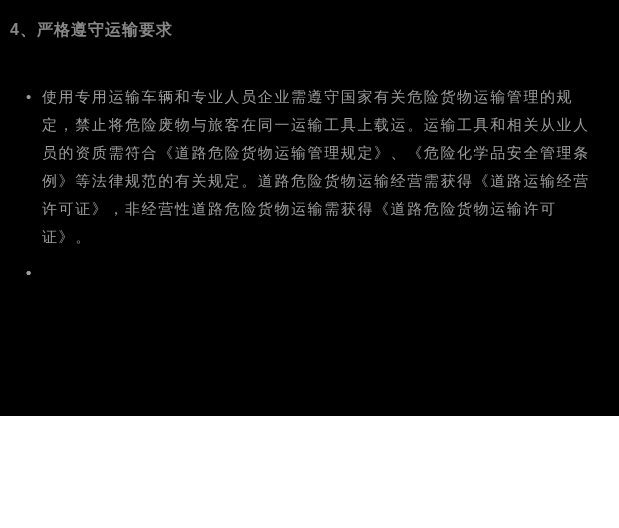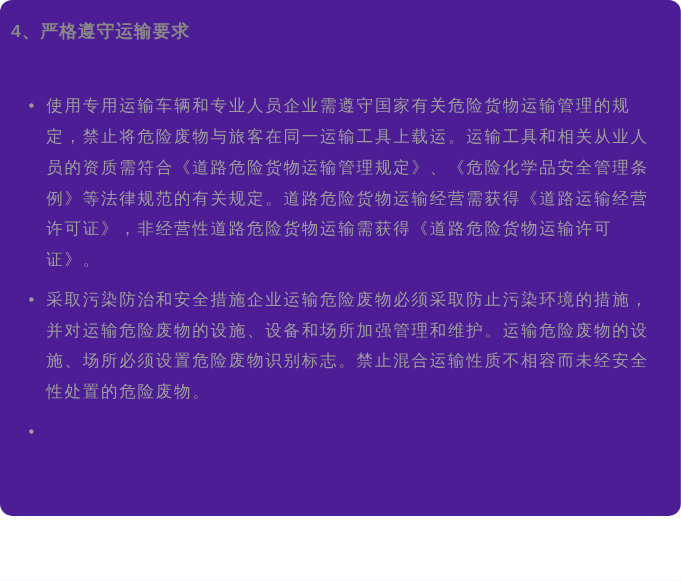--- a/index.html
+++ b/index.html
@@ -7,23 +7,22 @@
     padding: 0;
     width: 619px;
     height: 528px;
     background: #ffffff;
     overflow: hidden;
     font-family: "Liberation Sans", "DejaVu Sans", sans-serif;
   }
   .doc {
     position: relative;
     width: 619px;
-    height: 469px;
-    background: #4c1d95;
-    border-radius: 11px;
+    height: 416px;
+    background: #000000;
   }
   .heading {
     margin: 0;
     padding: 19px 0 0 10px;
     font-size: 16px;
     line-height: 22px;
     font-weight: bold;
     color: #888888;
     letter-spacing: 1px;
   }
@@ -60,19 +59,18 @@
 <div class="doc">
   <h2 class="heading">4、严格遵守运输要求</h2>
 
   <ul class="list">
     <li>
       <span class="bullet">•</span>
       <span class="li-text">使用专用运输车辆和专业人员企业需遵守国家有关危险货物运输管理的规定，禁止将危险废物与旅客在同一运输工具上载运。运输工具和相关从业人员的资质需符合《道路危险货物运输管理规定》、《危险化学品安全管理条例》等法律规范的有关规定。道路危险货物运输经营需获得《道路运输经营许可证》，非经营性道路危险货物运输需获得《道路危险货物运输许可证》。</span>
     </li>
     <li>
       <span class="bullet">•</span>
-      <span class="li-text">采取污染防治和安全措施企业运输危险废物必须采取防止污染环境的措施，并对运输危险废物的设施、设备和场所加强管理和维护。运输危险废物的设施、场所必须设置危险废物识别标志。禁止混合运输性质不相容而未经安全性处置的危险废物。</span>
     </li>
     <li>
       <span class="bullet">•</span>
     </li>
   </ul>
 </div>
 
 </body></html>

